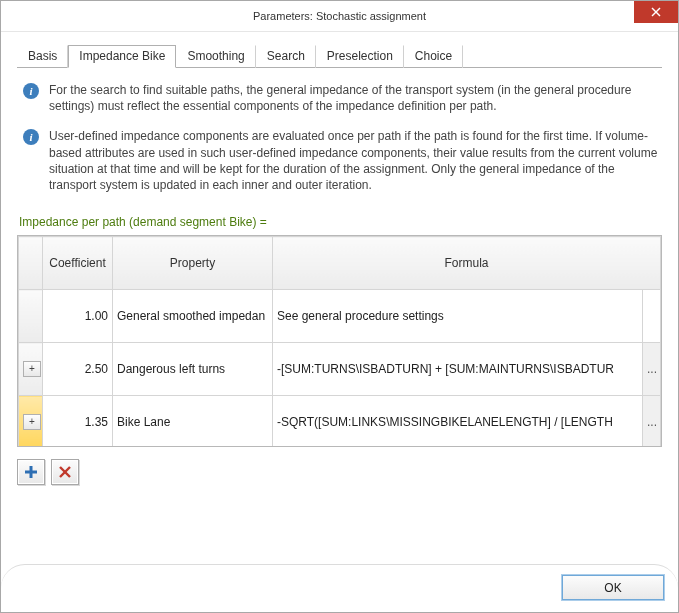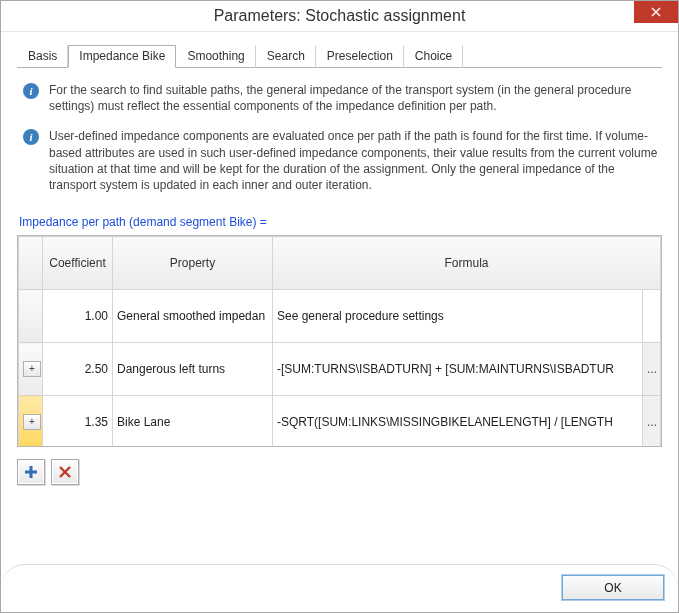--- a/index.html
+++ b/index.html
@@ -22,21 +22,21 @@
   .titlebar {
     height: 30px;
     background: #fff;
     display: flex;
     align-items: center;
     justify-content: center;
     position: relative;
     border-bottom: 1px solid #e6e6e6;
   }
   .titlebar-title {
-    font-size: 16px;
+    font-size: 11px;
     color: #333;
   }
   .close-btn {
     position: absolute;
     right: 0;
     top: 0;
     width: 44px;
     height: 22px;
     background: #c0392b;
     color: #fff;
@@ -98,21 +98,21 @@
     font-style: italic;
     margin-top:1px;
   }
   .info-text {
     color: #444;
     line-height: 1.35;
   }
 
   .section-label {
     margin: 22px 2px 6px 2px;
-    color: #1d4ed8;
+    color: #4d7c0f;
   }
 
   .grid-wrap {
     border: 1px solid #b8b8b8;
     height: 210px;
     overflow: hidden;
     background:#fff;
   }
   table.grid {
     border-collapse: collapse;

